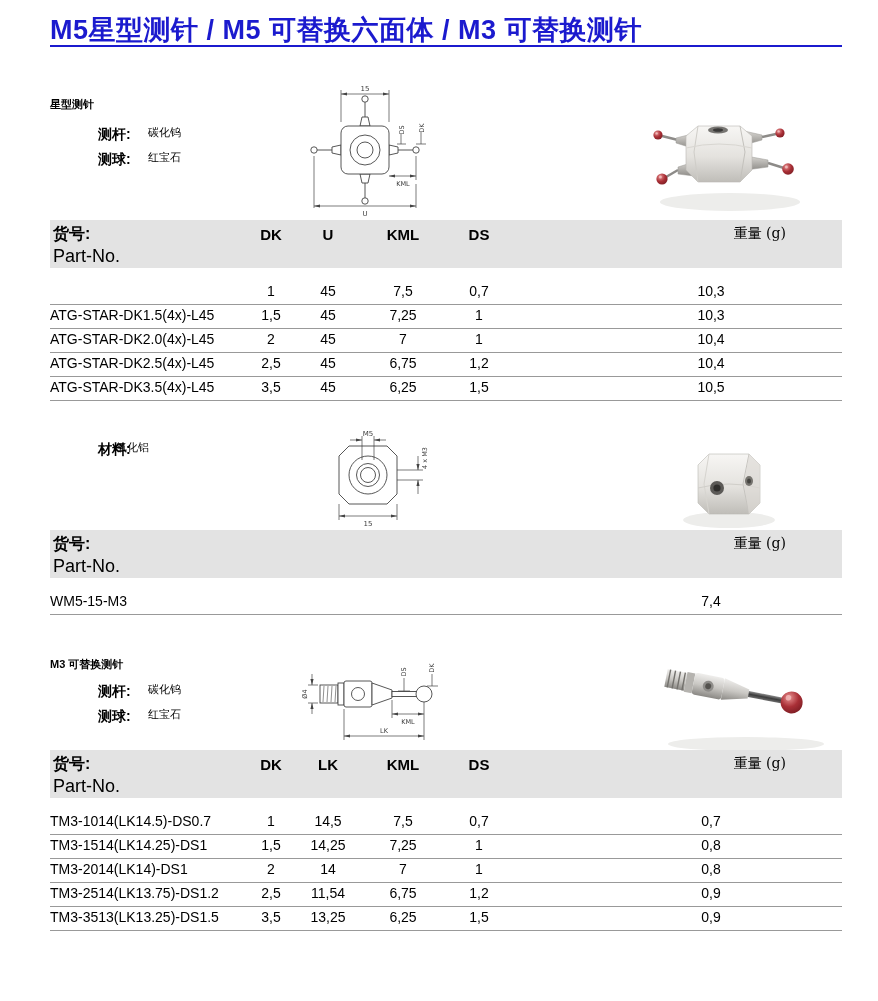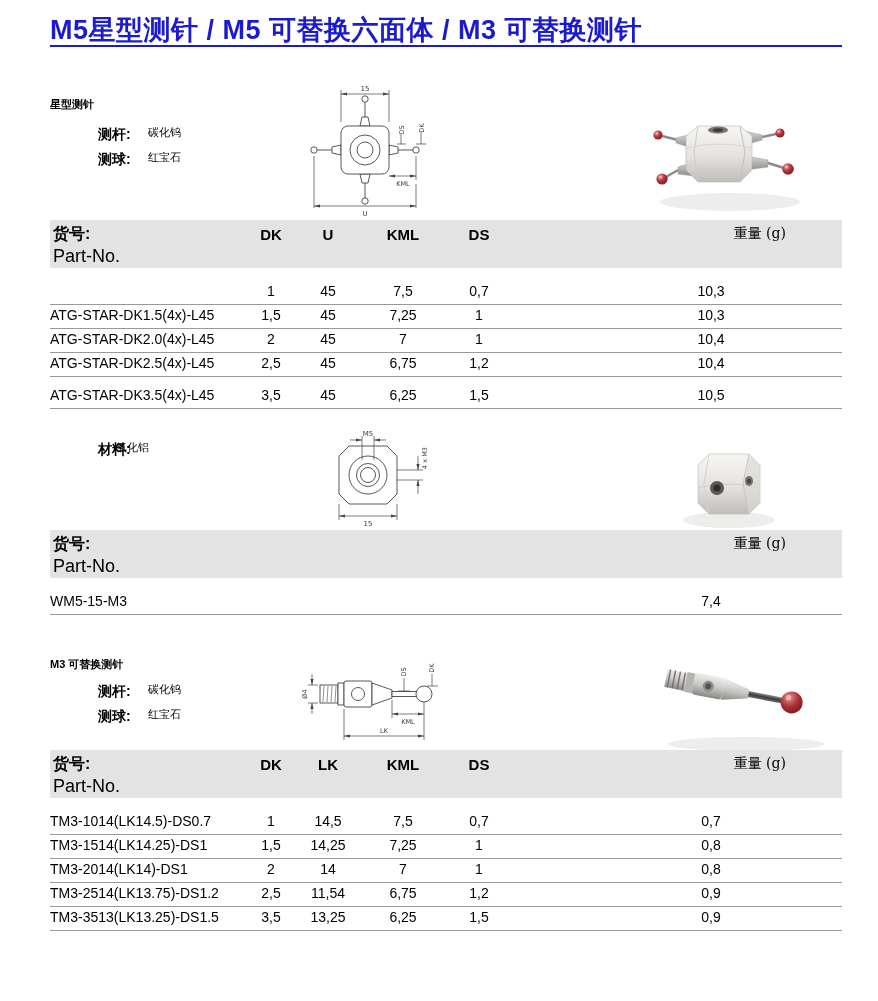--- a/index.html
+++ b/index.html
@@ -186,21 +186,21 @@
       <span class="c-wt">10,4</span>
     </div>
     <div class="trow" style="top:132px">
       <span class="c-part">ATG-STAR-DK2.5(4x)-L45</span>
       <span class="c1">2,5</span>
       <span class="c2">45</span>
       <span class="c3">6,75</span>
       <span class="c4">1,2</span>
       <span class="c-wt">10,4</span>
     </div>
-    <div class="trow" style="top:164px">
+    <div class="trow" style="top:156px">
       <span class="c-part">ATG-STAR-DK3.5(4x)-L45</span>
       <span class="c1">3,5</span>
       <span class="c2">45</span>
       <span class="c3">6,25</span>
       <span class="c4">1,5</span>
       <span class="c-wt">10,5</span>
     </div>
   </div>
 
   <div class="abs spec-label" style="left:50px;top:441px">材料:</div>

